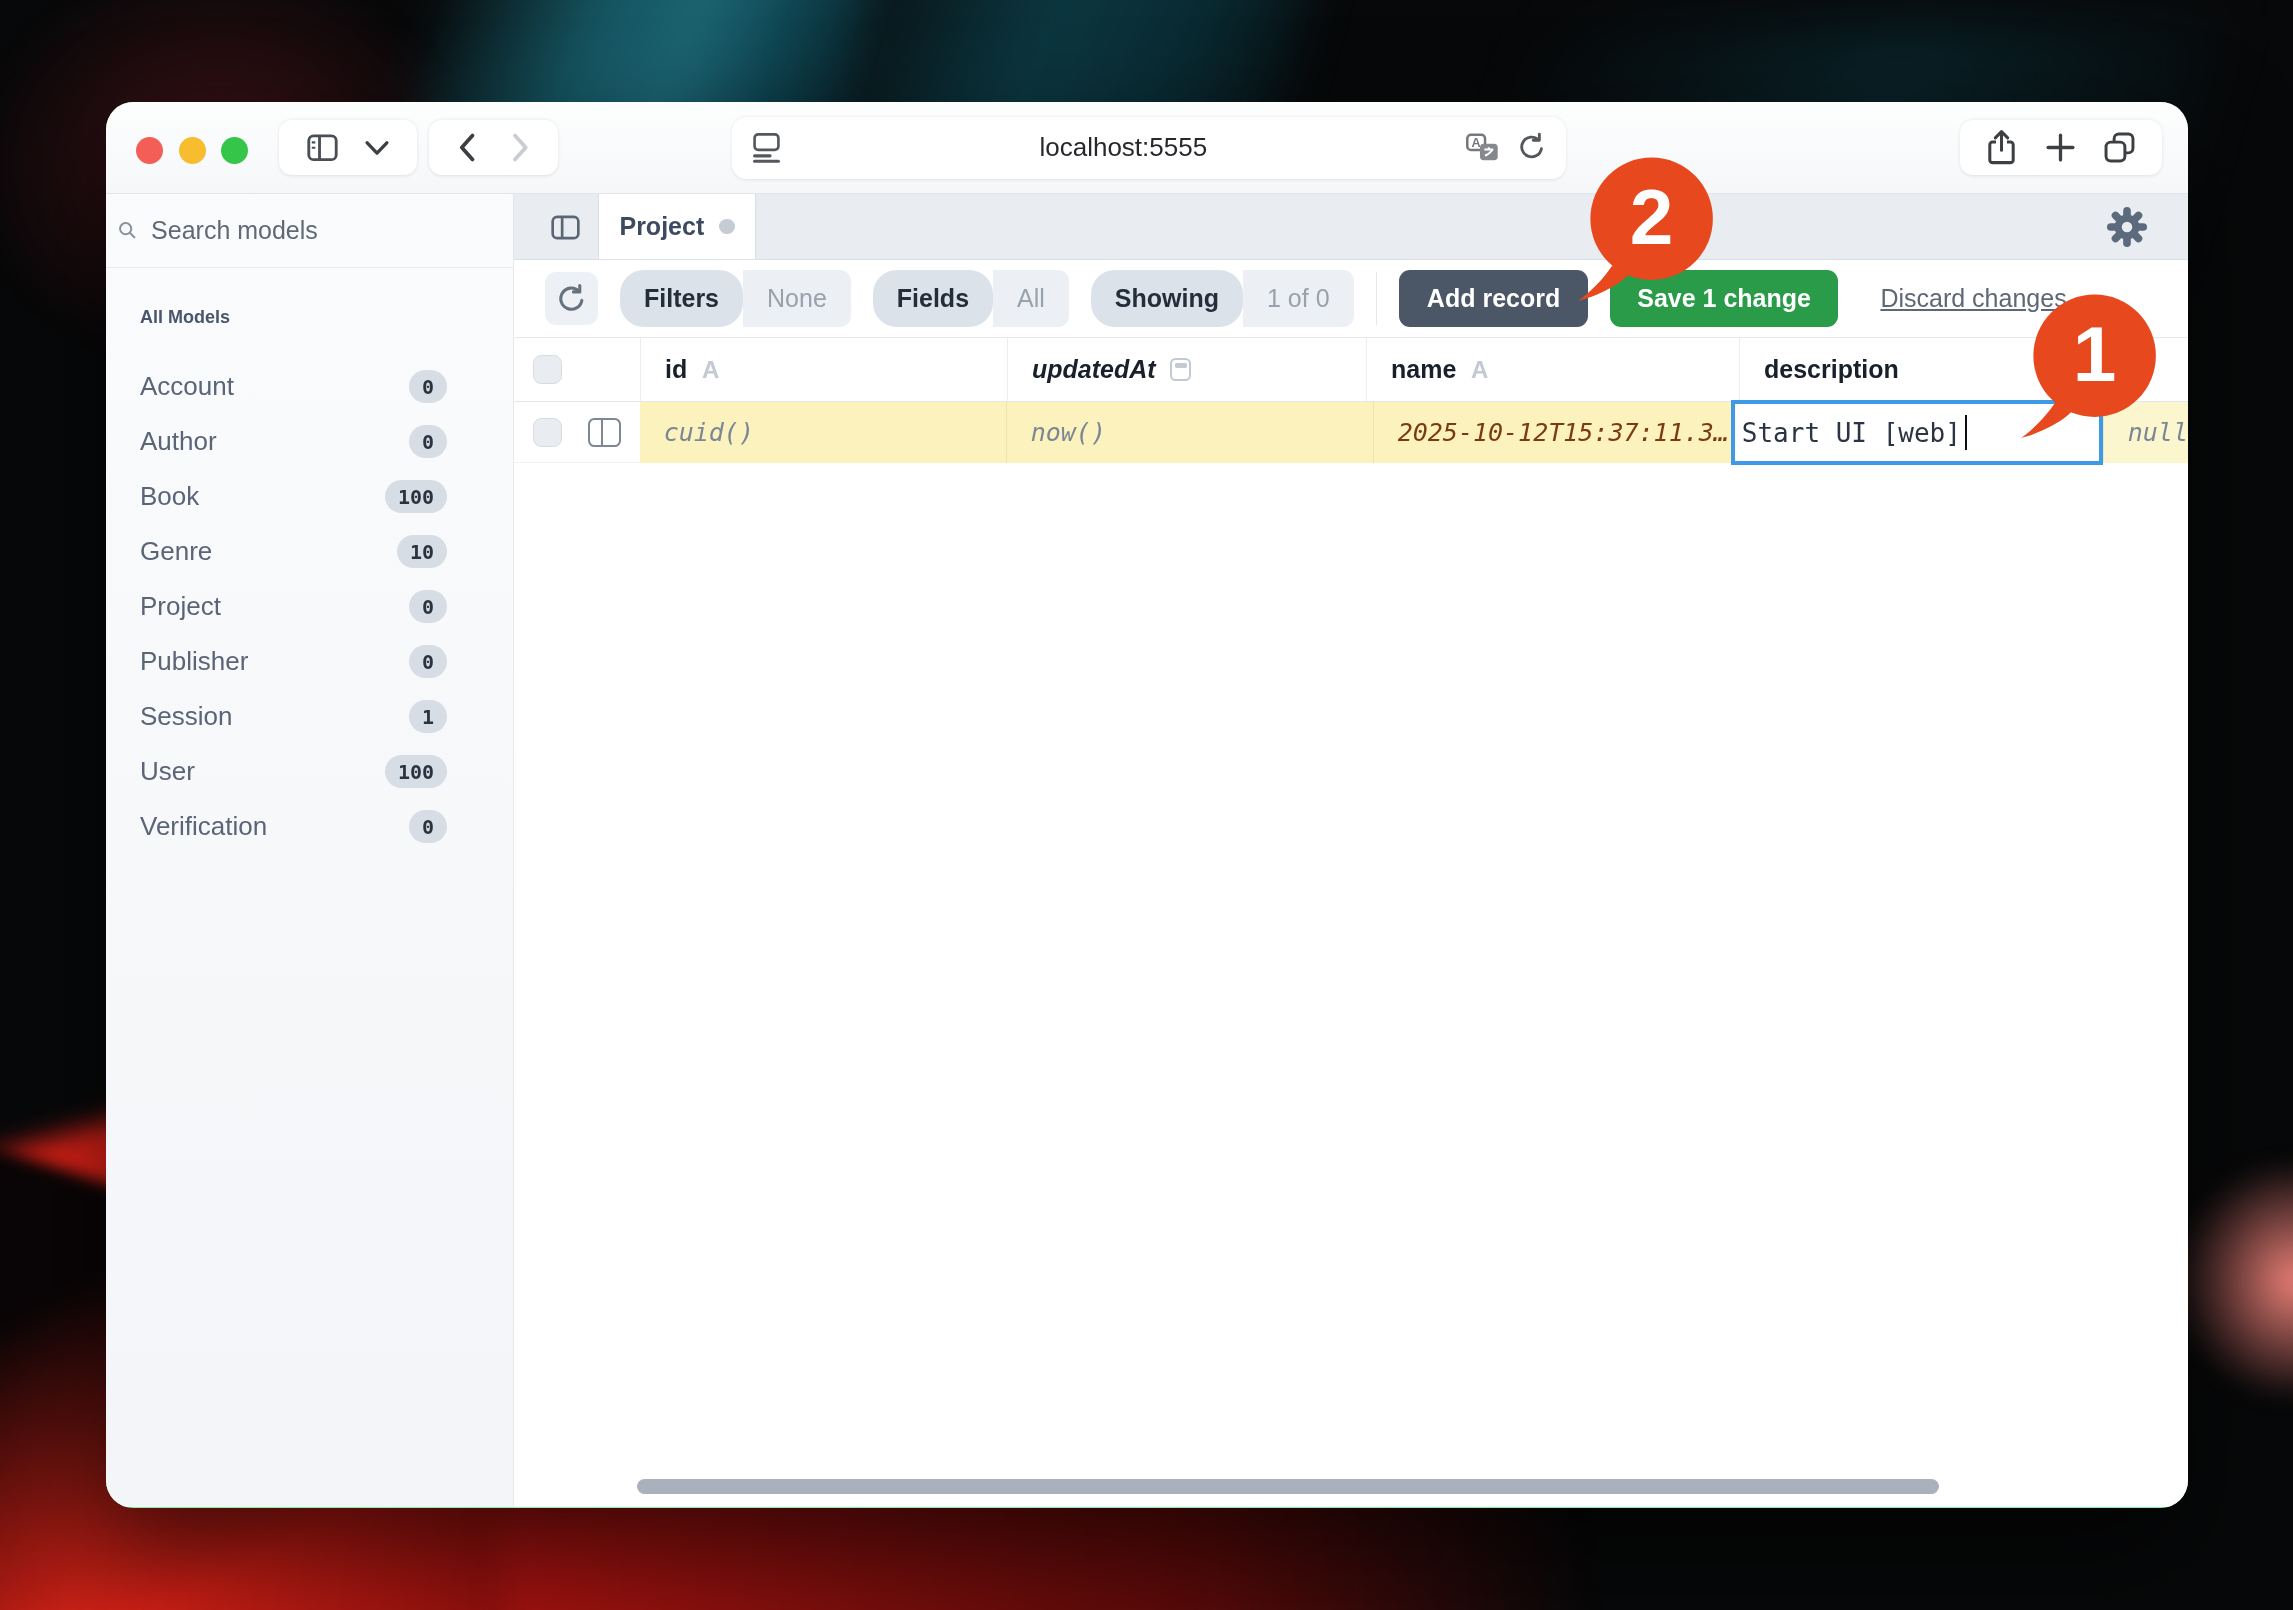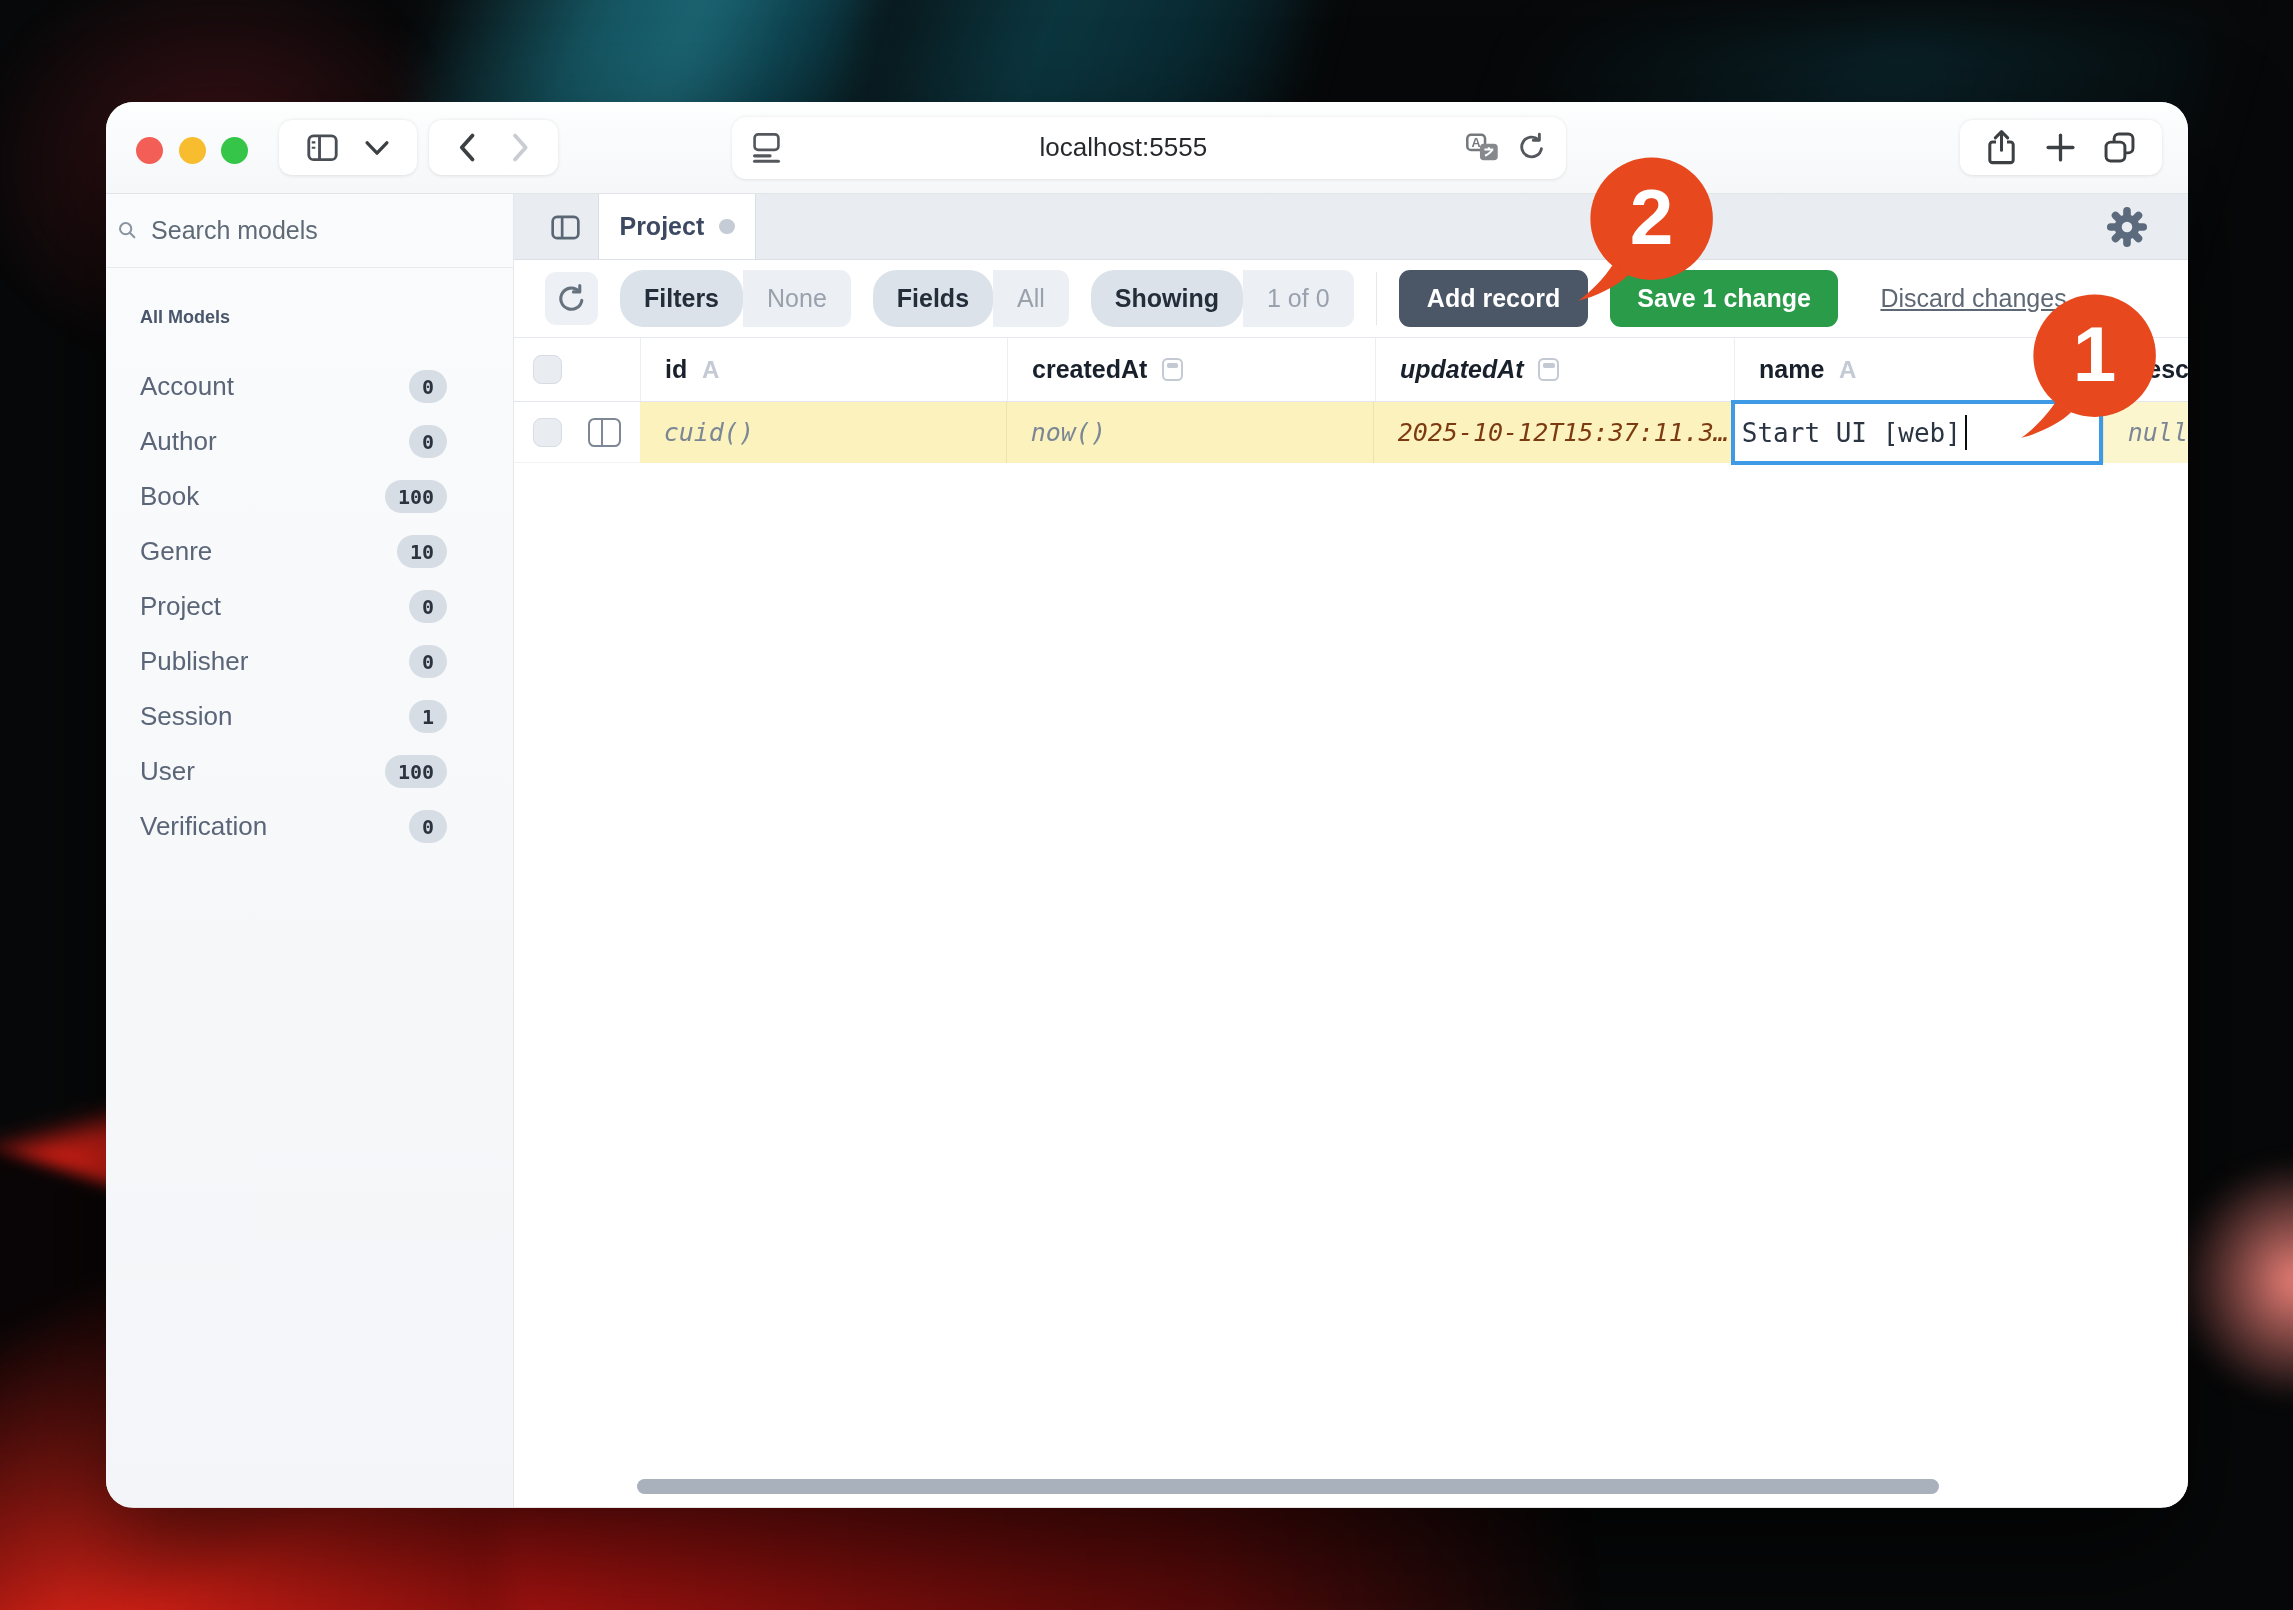--- a/index.html
+++ b/index.html
@@ -25,21 +25,21 @@
   .wp-red-wedge{left:-202px;top:1203px;width:661px;height:478px;
     background:linear-gradient(135deg,#0a0506 30%,rgba(10,5,6,0) 70%);
     transform:rotate(18deg);filter:blur(7.3px);}
   .wp-red-streak{left:514px;top:1433px;width:1267px;height:395px;
     background:linear-gradient(90deg,#a91411,#5e0b0a 55%,rgba(7,8,9,0) 85%);
     transform:rotate(-7deg);filter:blur(16.5px);opacity:.95;}
   .wp-pink{left:2130px;top:1120px;width:331px;height:321px;
     background:radial-gradient(closest-side,#f2837b,rgba(7,8,9,0) 75%);filter:blur(11px);}
   
   .window{position:absolute;left:106px;top:102px;width:2082px;height:1406px;border-radius:27.5px;
-    background:#e5e5e5;overflow:hidden;box-shadow:0 46px 110px rgba(0,0,0,.6);}
+    background:#86efac;overflow:hidden;box-shadow:0 46px 110px rgba(0,0,0,.6);}
   
   .chrome{position:relative;height:92px;background:linear-gradient(#fdfefe,#f5f7f9);
     border-bottom:0.9px solid #e2e4e8;}
   .tl{position:absolute;top:35px;width:27px;height:27px;border-radius:50%;}
   .tl-red{left:30px;background:#f35f57;}
   .tl-yellow{left:73px;background:#f8bd2e;}
   .tl-green{left:115px;background:#35c649;}
   .chrome-pill{position:absolute;top:18.4px;height:55px;background:#fff;border-radius:13px;
     box-shadow:0 0.9px 3.7px rgba(0,0,0,.10);display:flex;align-items:center;justify-content:space-evenly;}
   .pill-toggle{left:173px;width:138px;}
@@ -312,24 +312,20 @@
         </div>
 
         <div class="thead">
           <div class="gutter">
             <div class="checkbox"></div>
           </div>
           <div class="col col-id">
             <span class="th-label">id</span>
             <span class="type-a">A</span>
           </div>
-          <div class="col col-created">
-            <span class="th-label">createdAt</span>
-            <span class="type-cal"></span>
-          </div>
           <div class="col col-updated">
             <span class="th-label">updatedAt</span>
             <span class="type-cal"></span>
           </div>
           <div class="col col-name">
             <span class="th-label">name</span>
             <span class="type-a">A</span>
           </div>
           <div class="col col-desc">
             <span class="th-label">description</span>

